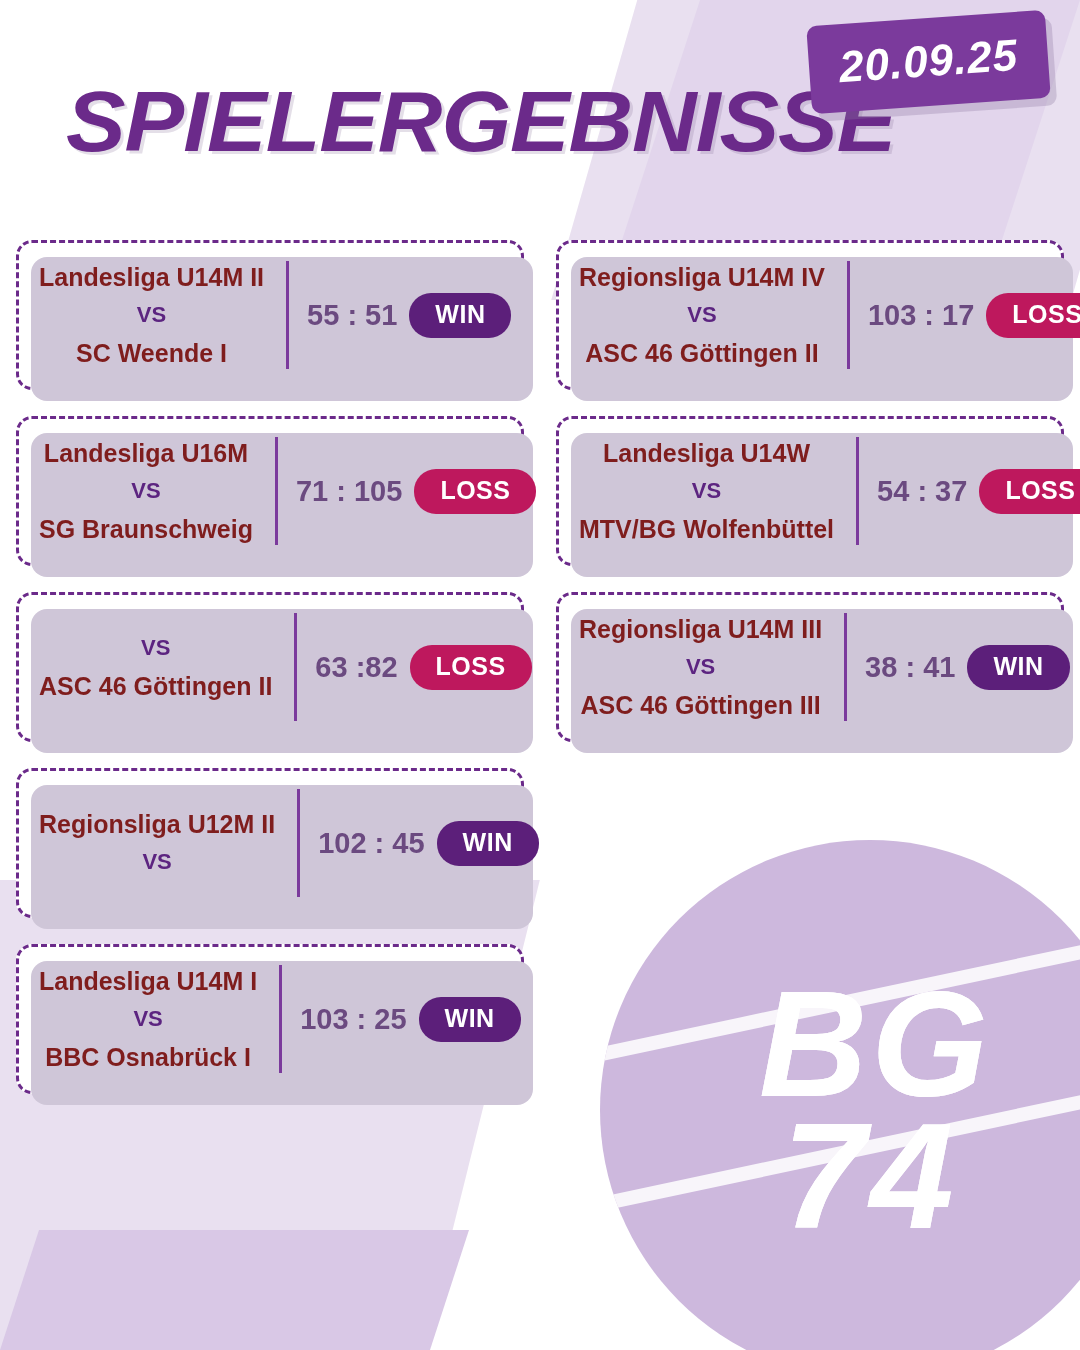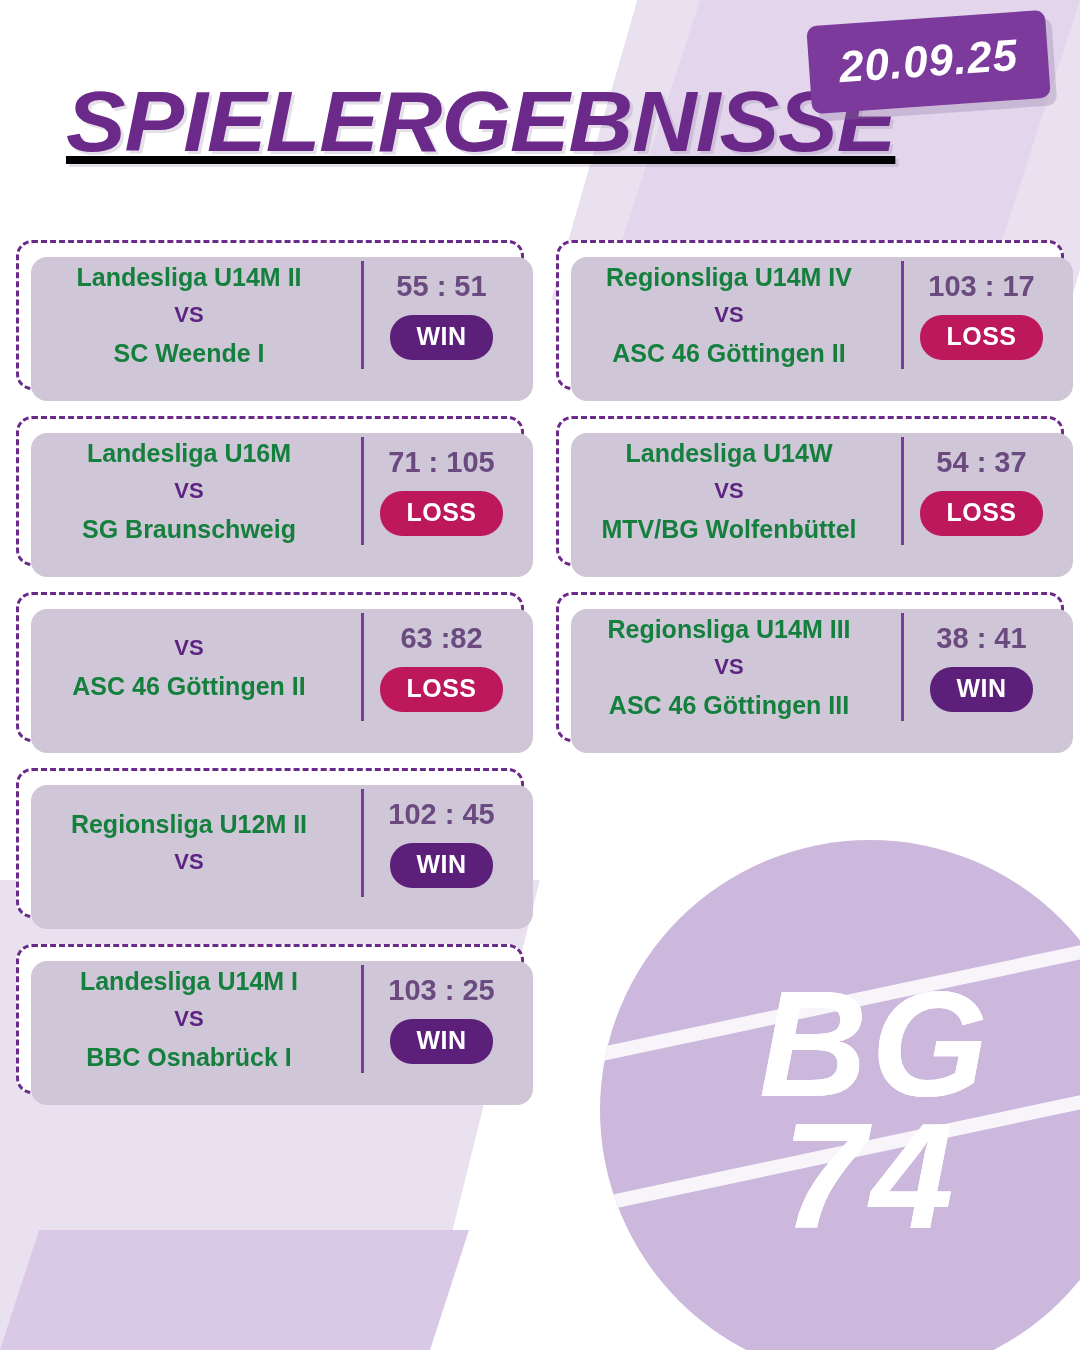--- a/index.html
+++ b/index.html
@@ -84,21 +84,20 @@
   }
   .logo-text .l1 { font-size: 150px; margin-right: -4px; margin-left: 7px; }
   .logo-text .l2 { font-size: 150px; }
 
   
   .header {
     position: absolute;
     top: 72px;
     left: 66px;
     z-index: 5;
-    text-decoration: underline;
   }
   .title {
     font-size: 86px;
     font-weight: 900;
     font-style: italic;
     color: #6b2a8a;
     letter-spacing: -1px;
     text-transform: uppercase;
     white-space: nowrap;
     text-shadow: 3px 3px 0 rgba(130,110,150,.22);
@@ -166,41 +165,41 @@
     flex: 1 1 auto;
     display: flex;
     flex-direction: column;
     align-items: center;
     justify-content: center;
     gap: 12px;
     padding: 0 10px;
     text-align: center;
   }
   .team {
-    color: #15803d;
+    color: #7f1d1d;
     font-size: 25px;
     font-weight: 800;
     line-height: 1.05;
     white-space: nowrap;
   }
   .vs {
     color: #5c2480;
     font-size: 22px;
     font-weight: 800;
   }
 
   .result {
     flex: 0 0 150px;
     border-left: 3px solid #7b3a9c;
     display: flex;
-    flex-direction: column;
+    flex-direction: row;
     align-items: center;
     justify-content: center;
     gap: 12px;
-    padding-left: 8px;
+    padding-left: 18px;
     margin-left: 12px;
   }
   .score {
     color: #6b4a80;
     font-size: 29px;
     font-weight: 800;
     white-space: nowrap;
   }
   .pill {
     display: inline-block;

